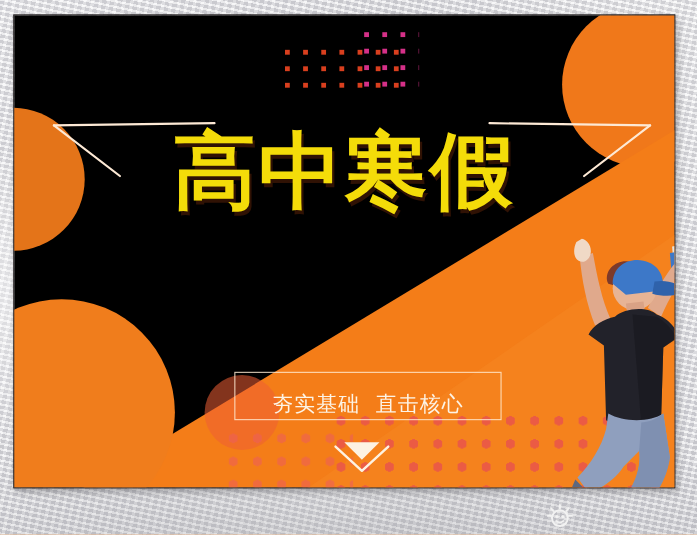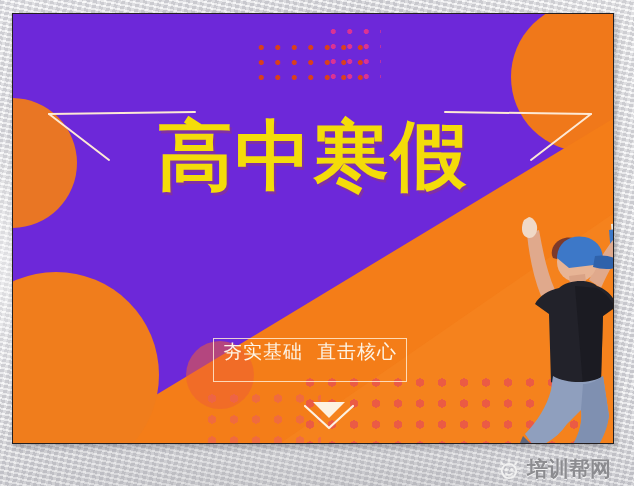--- a/index.html
+++ b/index.html
@@ -26,21 +26,21 @@
   }
 
   
   .poster-frame{
     position:absolute;left:12px;top:13px;width:602px;height:431px;
     border:1.5px solid #231f20;box-sizing:border-box;
     box-shadow:2px 3px 6px rgba(60,60,66,.35);
   }
   .poster{
     position:absolute;inset:0;overflow:hidden;
-    background:#6d28d9;
+    background:#000000;
     text-decoration:underline;
   }
 
   
   .bg-circle-left-top{
     position:absolute;left:-66px;top:84px;width:130px;height:130px;border-radius:50%;
     background:#f07a1a;opacity:.95;
   }
   .bg-circle-left-big{
     position:absolute;left:-60px;top:258px;width:206px;height:206px;border-radius:50%;
@@ -110,24 +110,24 @@
   .headline2{
     position:absolute;left:0;right:0;top:218px;text-align:center;
     font-family:"DejaVu Sans","Liberation Sans",sans-serif;
     font-weight:bold;font-size:74px;line-height:1;
     color:#fbf3e4;letter-spacing:4px;
     text-shadow:2px 3px 0 rgba(190,70,15,.22);
   }
 
   
   .sub-box{
-    position:absolute;left:200px;top:324px;width:194px;height:44px;
+    position:absolute;left:200px;top:324px;width:243px;height:44px;
     border:1.3px solid rgba(255,235,210,.85);
     box-sizing:border-box;
-    display:flex;align-items:flex-start;justify-content:center;
+    display:flex;align-items:flex-end;justify-content:center;
   }
   .sub-text{
     font-family:"DejaVu Sans","Liberation Sans",sans-serif;
     font-size:19px;color:#fdf4e6;letter-spacing:1px;white-space:pre;
   }
 
   
   .chev{position:absolute;left:288px;top:382px;width:56px;height:34px;}
 
   
@@ -241,16 +241,15 @@
           <path d="M20 4 L18 6.5"></path>
           <path d="M1 11 L4 11"></path>
           <path d="M23 11 L20 11"></path>
         </g>
         <circle cx="12" cy="13" r="7.2" fill="none" stroke="#f2f2f2" stroke-width="1.8"></circle>
         <circle cx="9.3" cy="11.6" r="1.5" fill="#f2f2f2"></circle>
         <circle cx="14.7" cy="11.6" r="1.5" fill="#f2f2f2"></circle>
         <path d="M9 15.6 C10.4 17.4 13.6 17.4 15 15.6" fill="none" stroke="#f2f2f2" stroke-width="1.6" stroke-linecap="round"></path>
       </svg>
     </span>
-    <span class="wm-text">培训帮网</span>
   </div>
 
 </div>
 
 </body></html>

